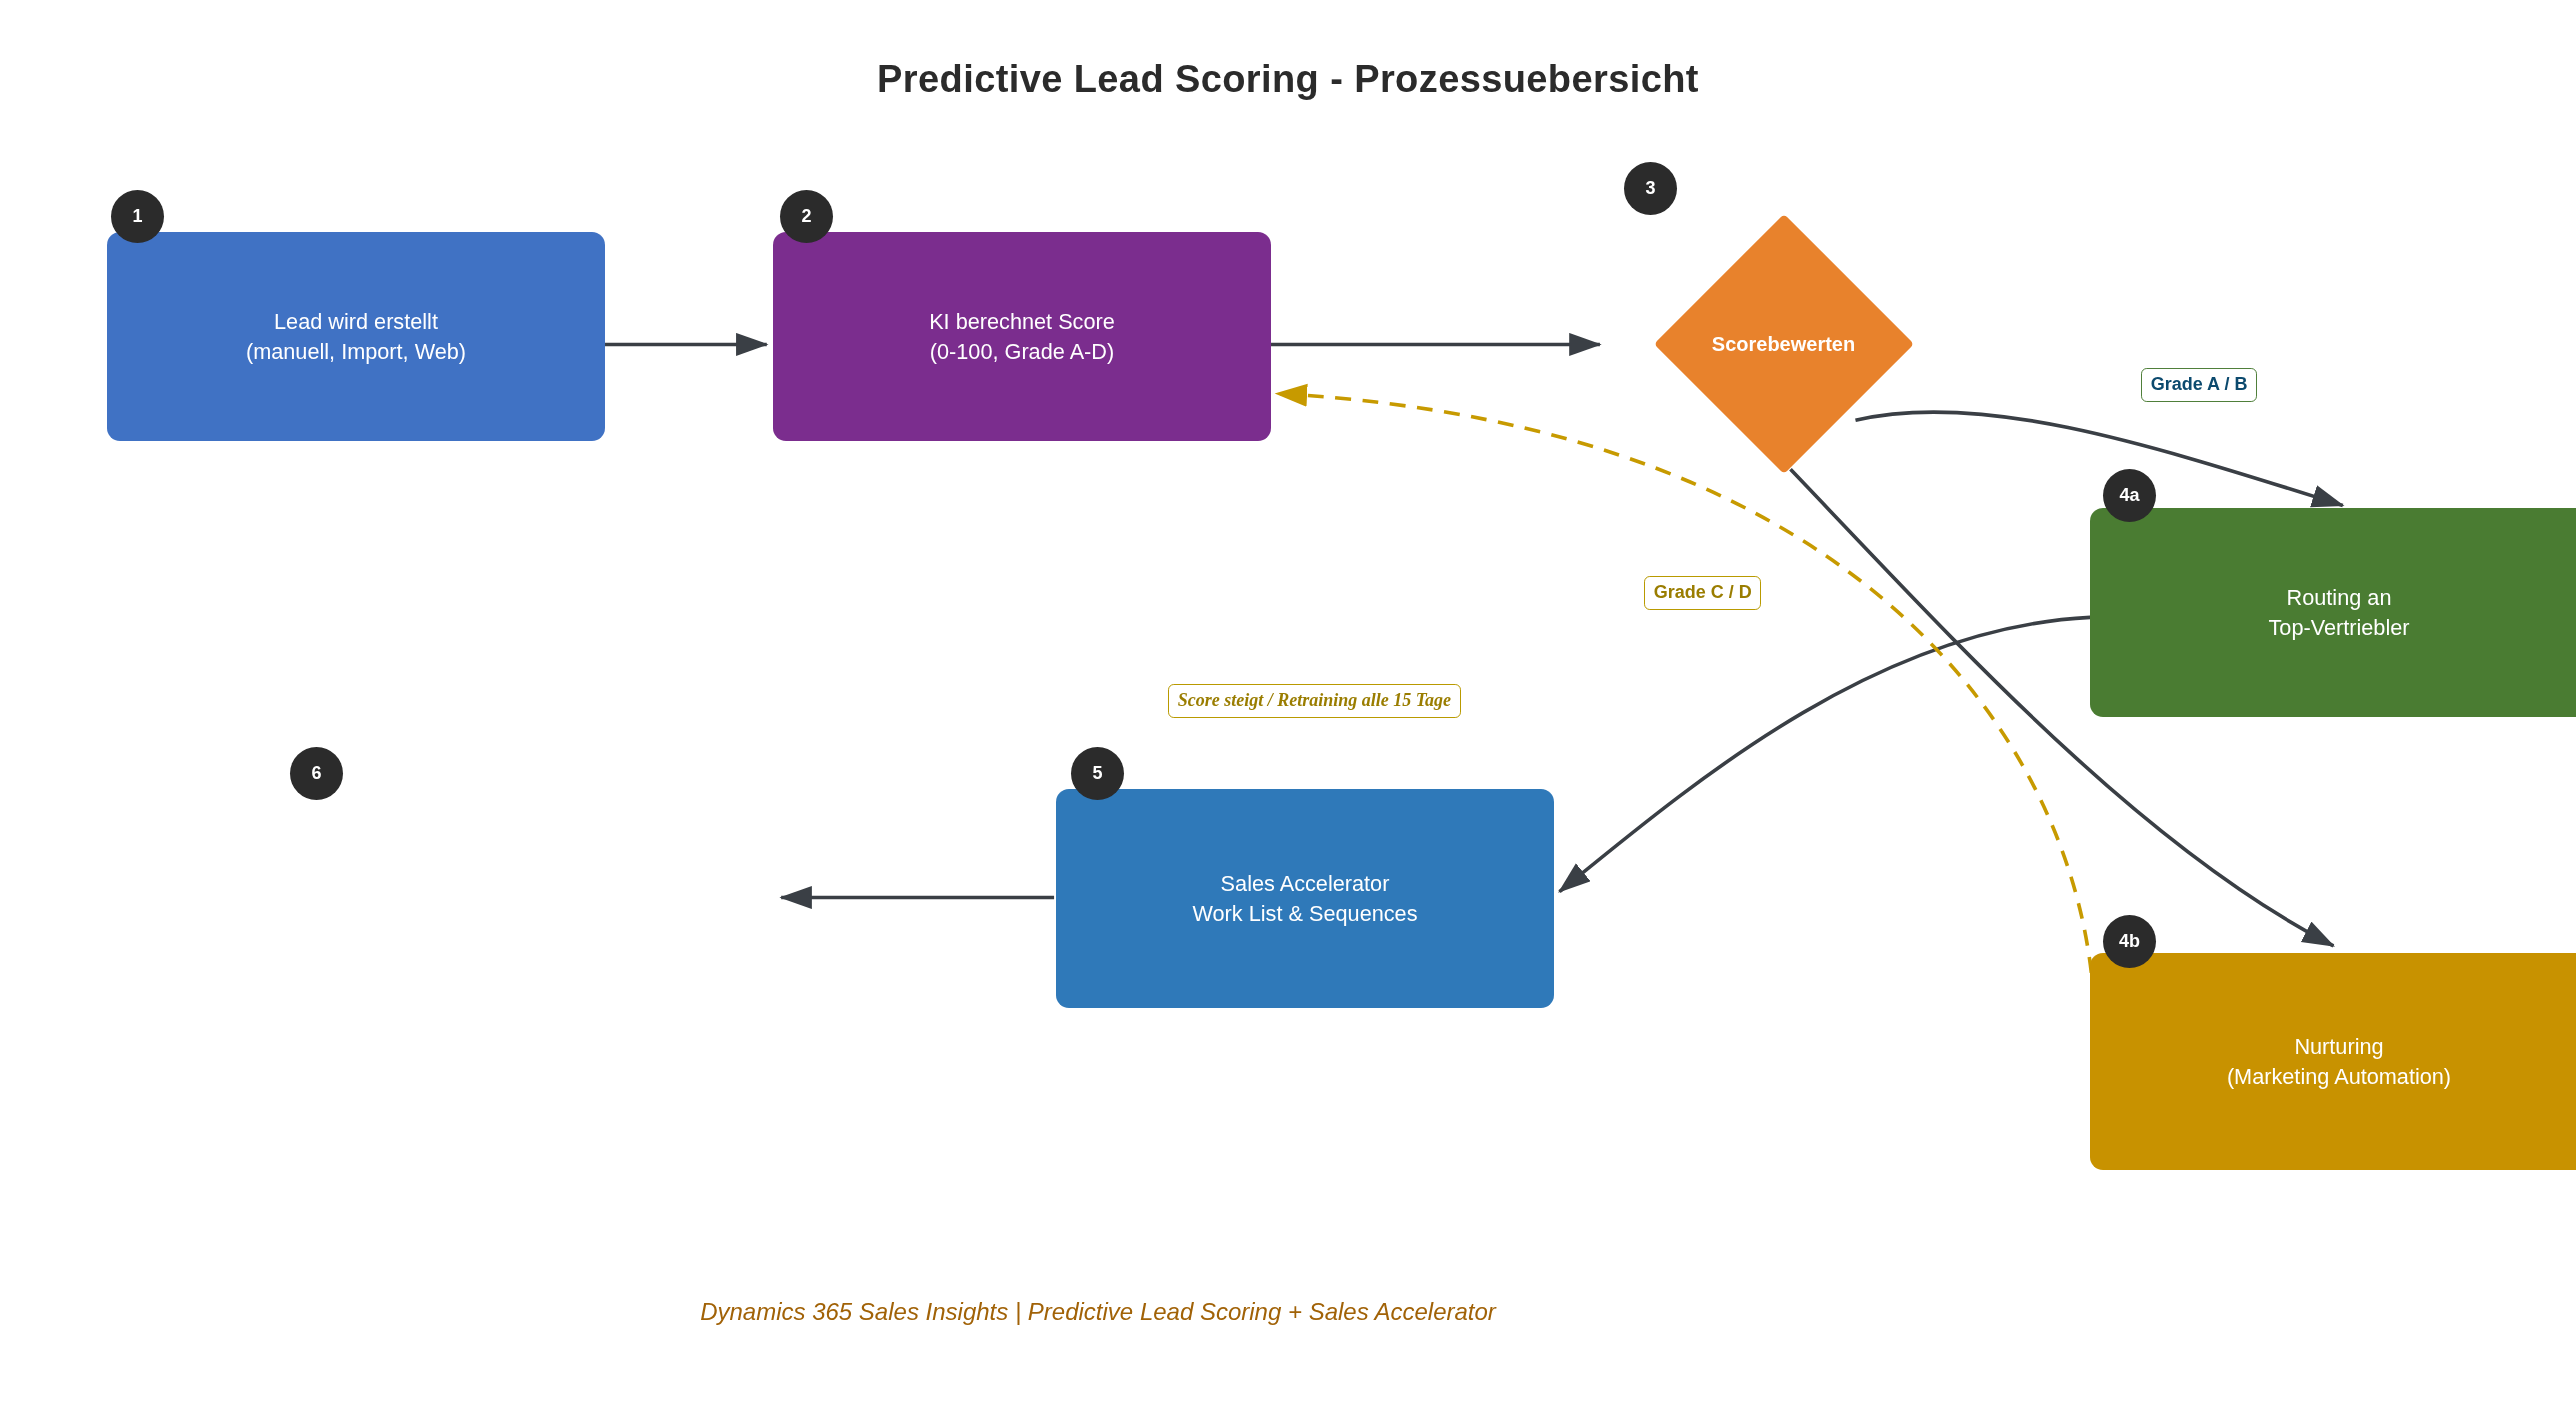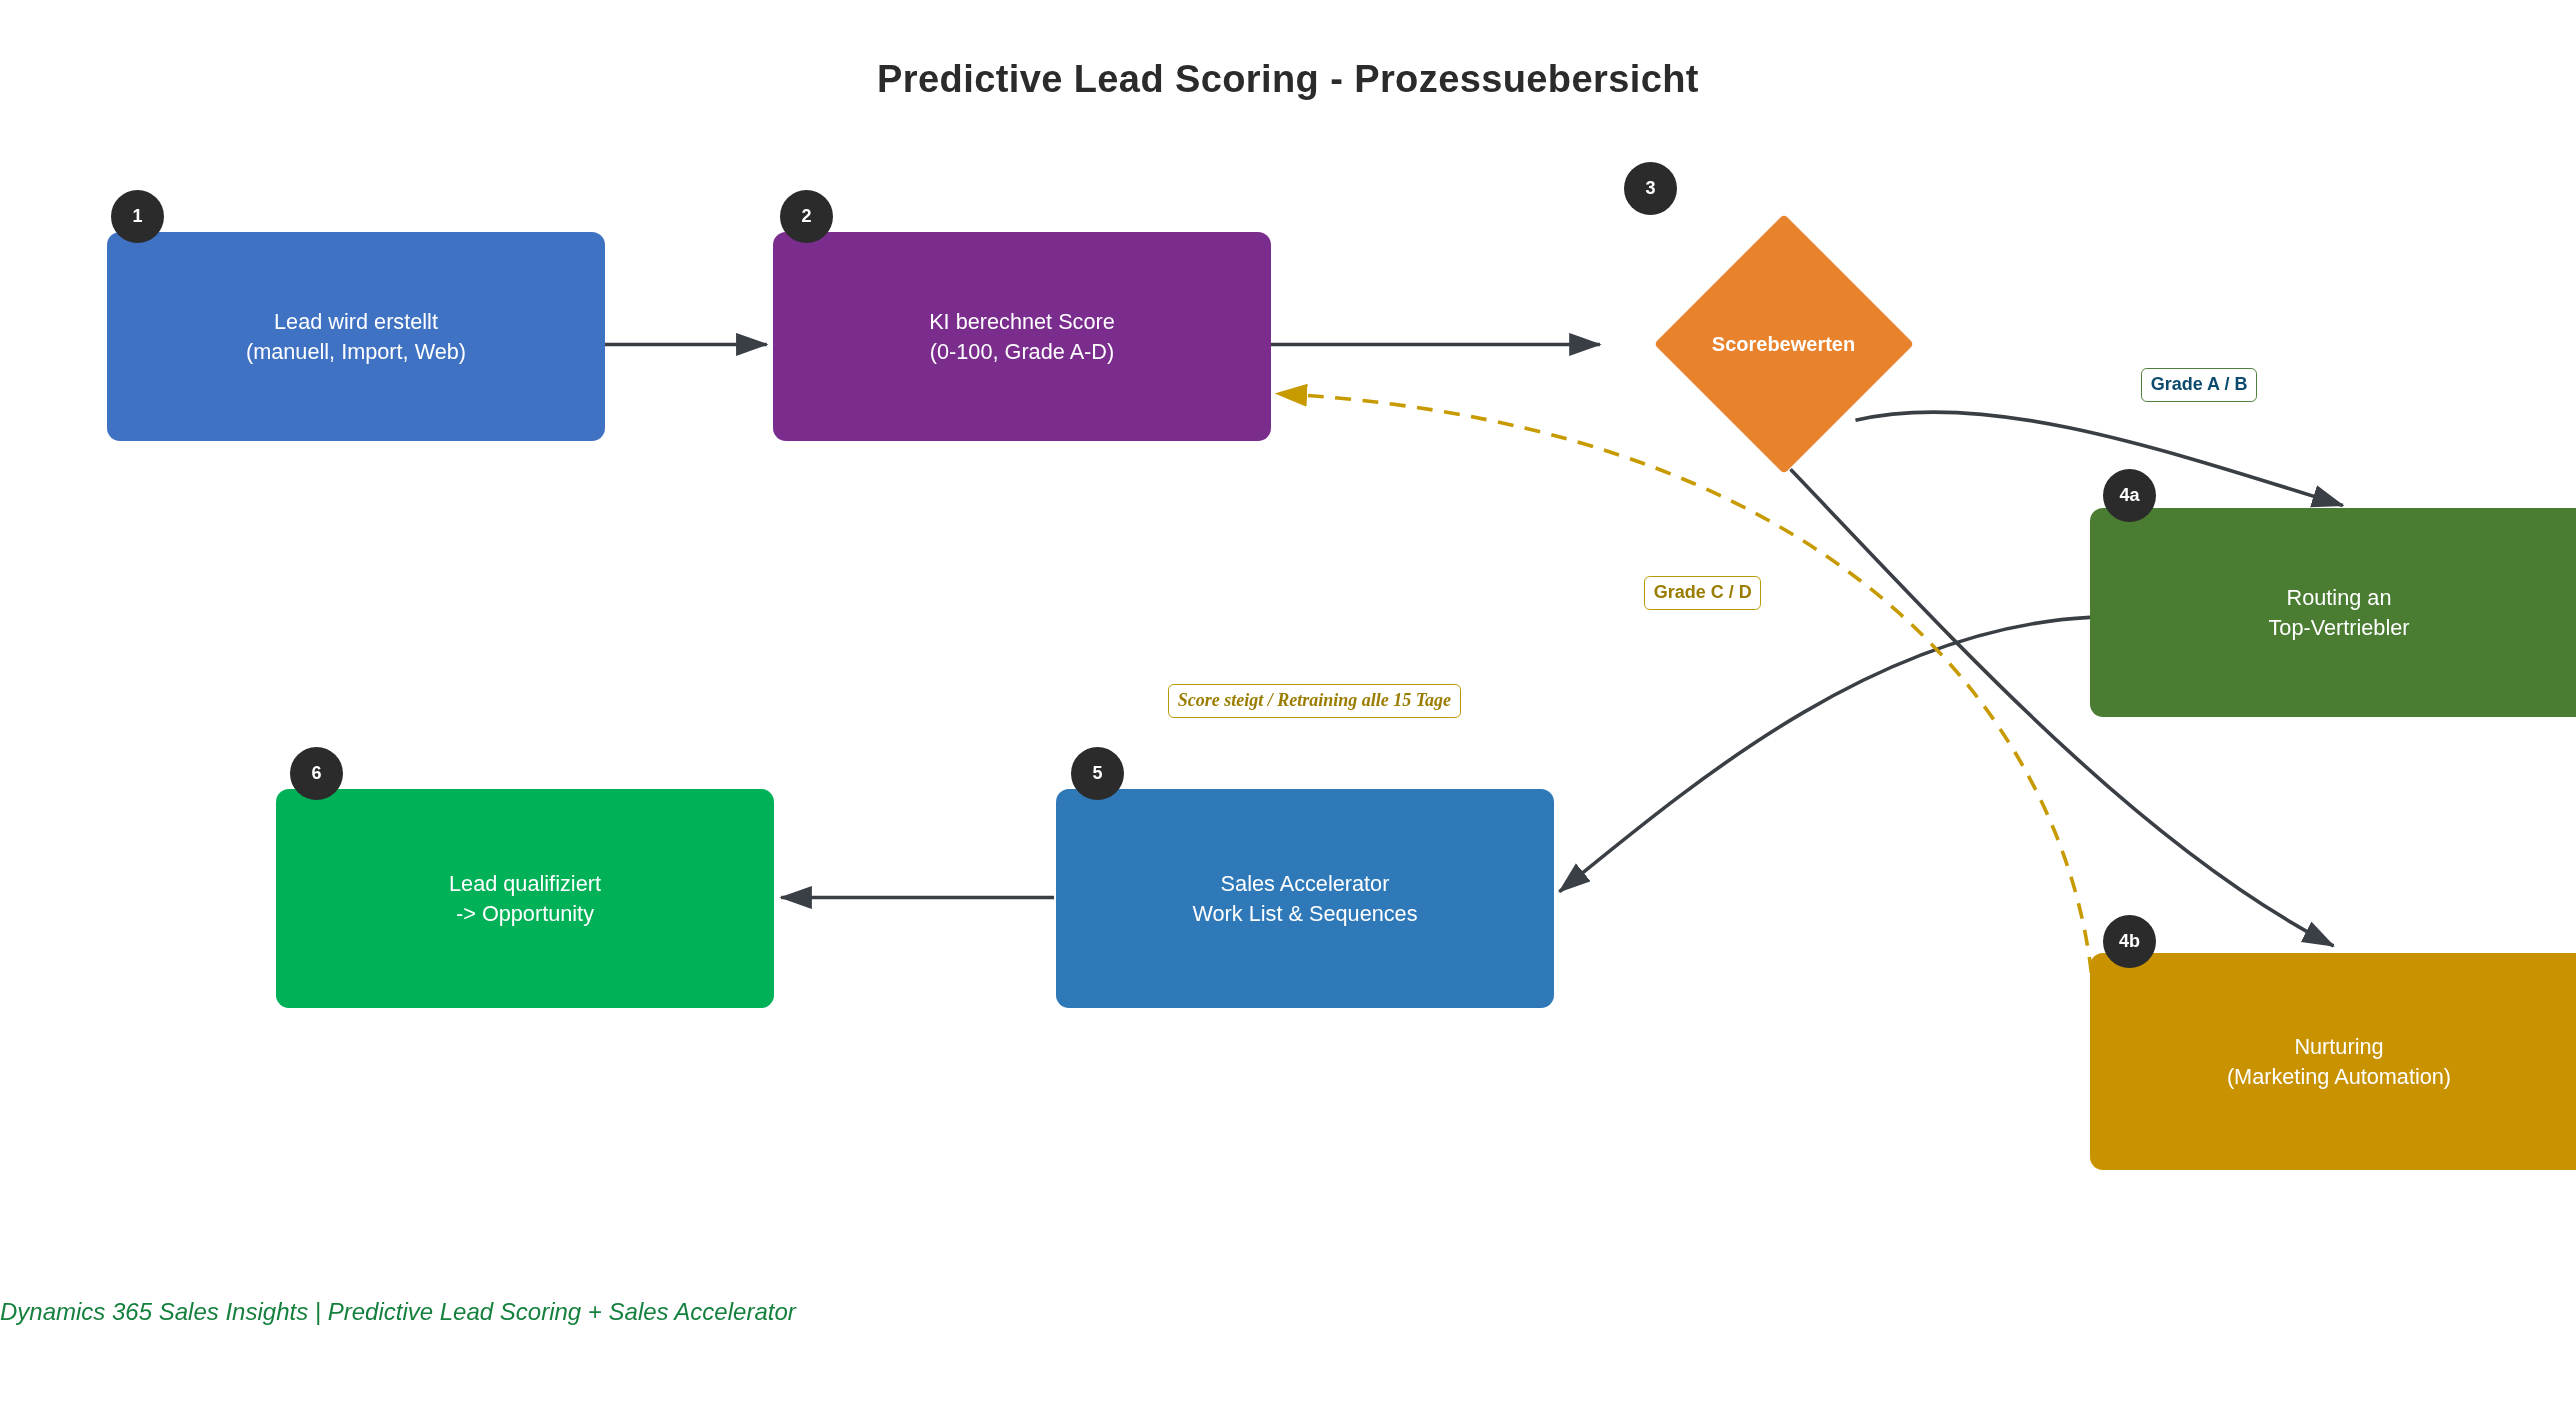--- a/index.html
+++ b/index.html
@@ -29,23 +29,24 @@
     font-size: 38px;
     font-weight: bold;
     color: #2b2b2b;
     letter-spacing: 0.4px;
   }
   .footer {
     position: absolute;
     left: 0;
     top: 1298px;
     width: 2196px;
+    text-align: center;
     font-size: 24px;
     font-style: italic;
-    color: #15803d;
+    color: #a16207;
   }
   svg.edges {
     position: absolute;
     left: 0; top: 0;
     width: 2576px;
     height: 1421px;
     pointer-events: none;
   }
   .node {
     position: absolute;
@@ -204,26 +205,20 @@
   <div class="badge" style="left:2103px; top:915px;">4b</div>
 
   <div class="node" style="left:1056px; top:789px; width:498px; height:219px; background:#2f79b9;">
     <div>
       <span>Sales Accelerator</span>
       <span>Work List &amp; Sequences</span>
     </div>
   </div>
   <div class="badge" style="left:1071px; top:747px;">5</div>
 
-  <div class="node" style="left:276px; top:789px; width:498px; height:219px; background:#00b158;">
-    <div>
-      <span>Lead qualifiziert</span>
-      <span>-&gt; Opportunity</span>
-    </div>
-  </div>
   <div class="badge" style="left:290px; top:747px;">6</div>
 
   <div class="edge-label green" style="left:2141px; top:368px;">Grade A / B</div>
 
   <div class="edge-label" style="left:1644px; top:576px;">Grade C / D</div>
 
   <div class="edge-label italic" style="left:1168px; top:684px;">
     <span>Score steigt /</span>
     <span>Retraining alle 15 Tage</span>
   </div>

